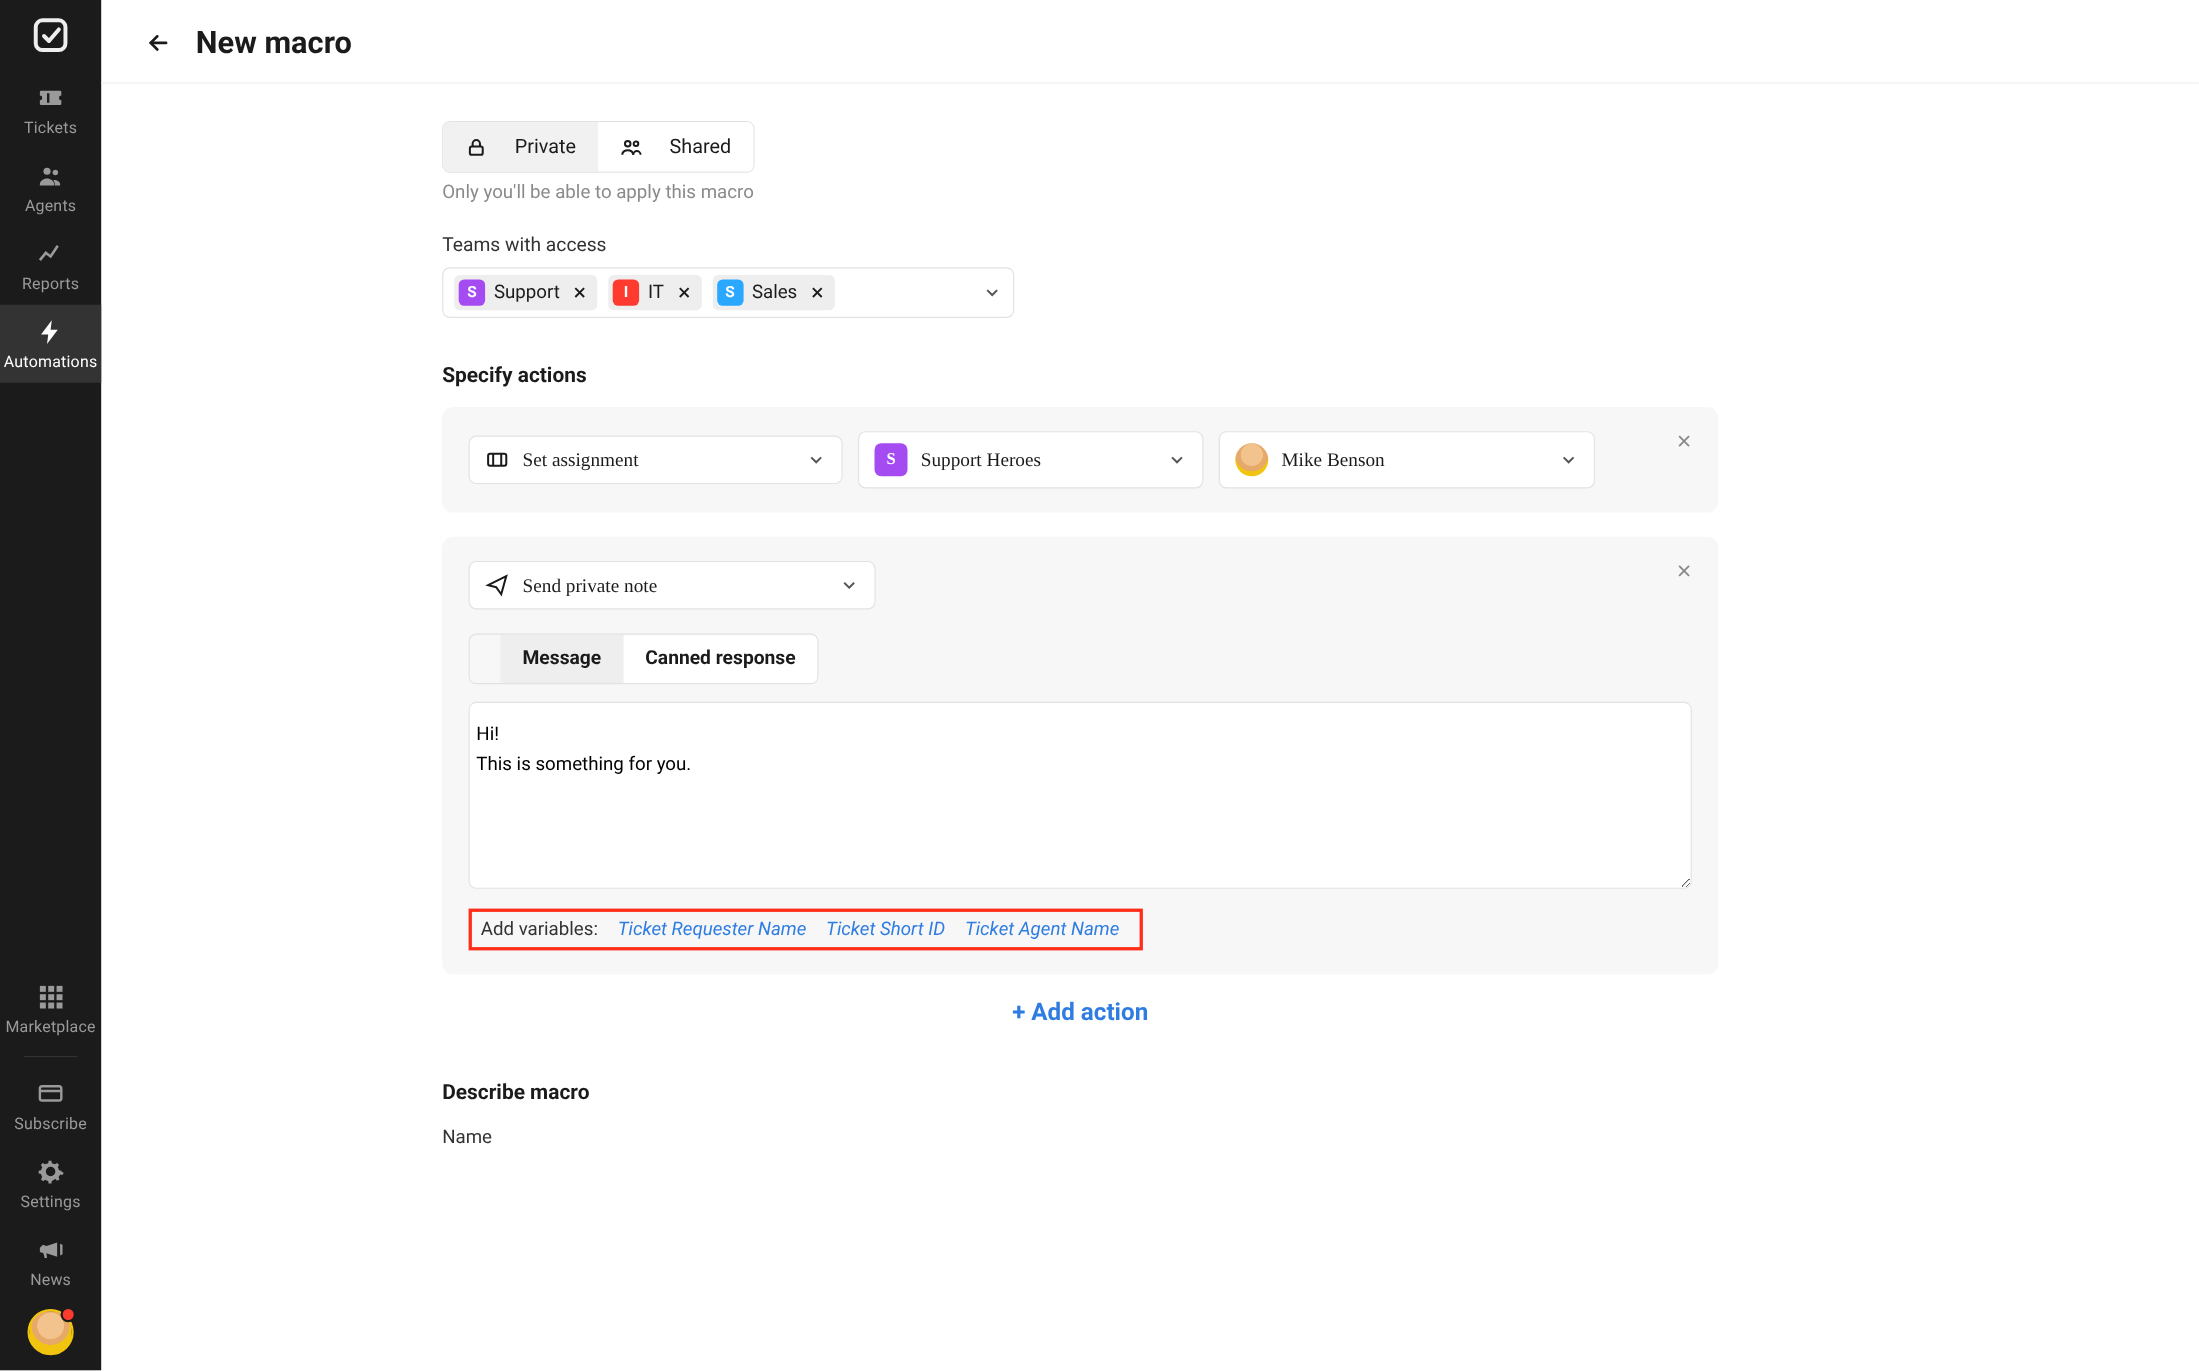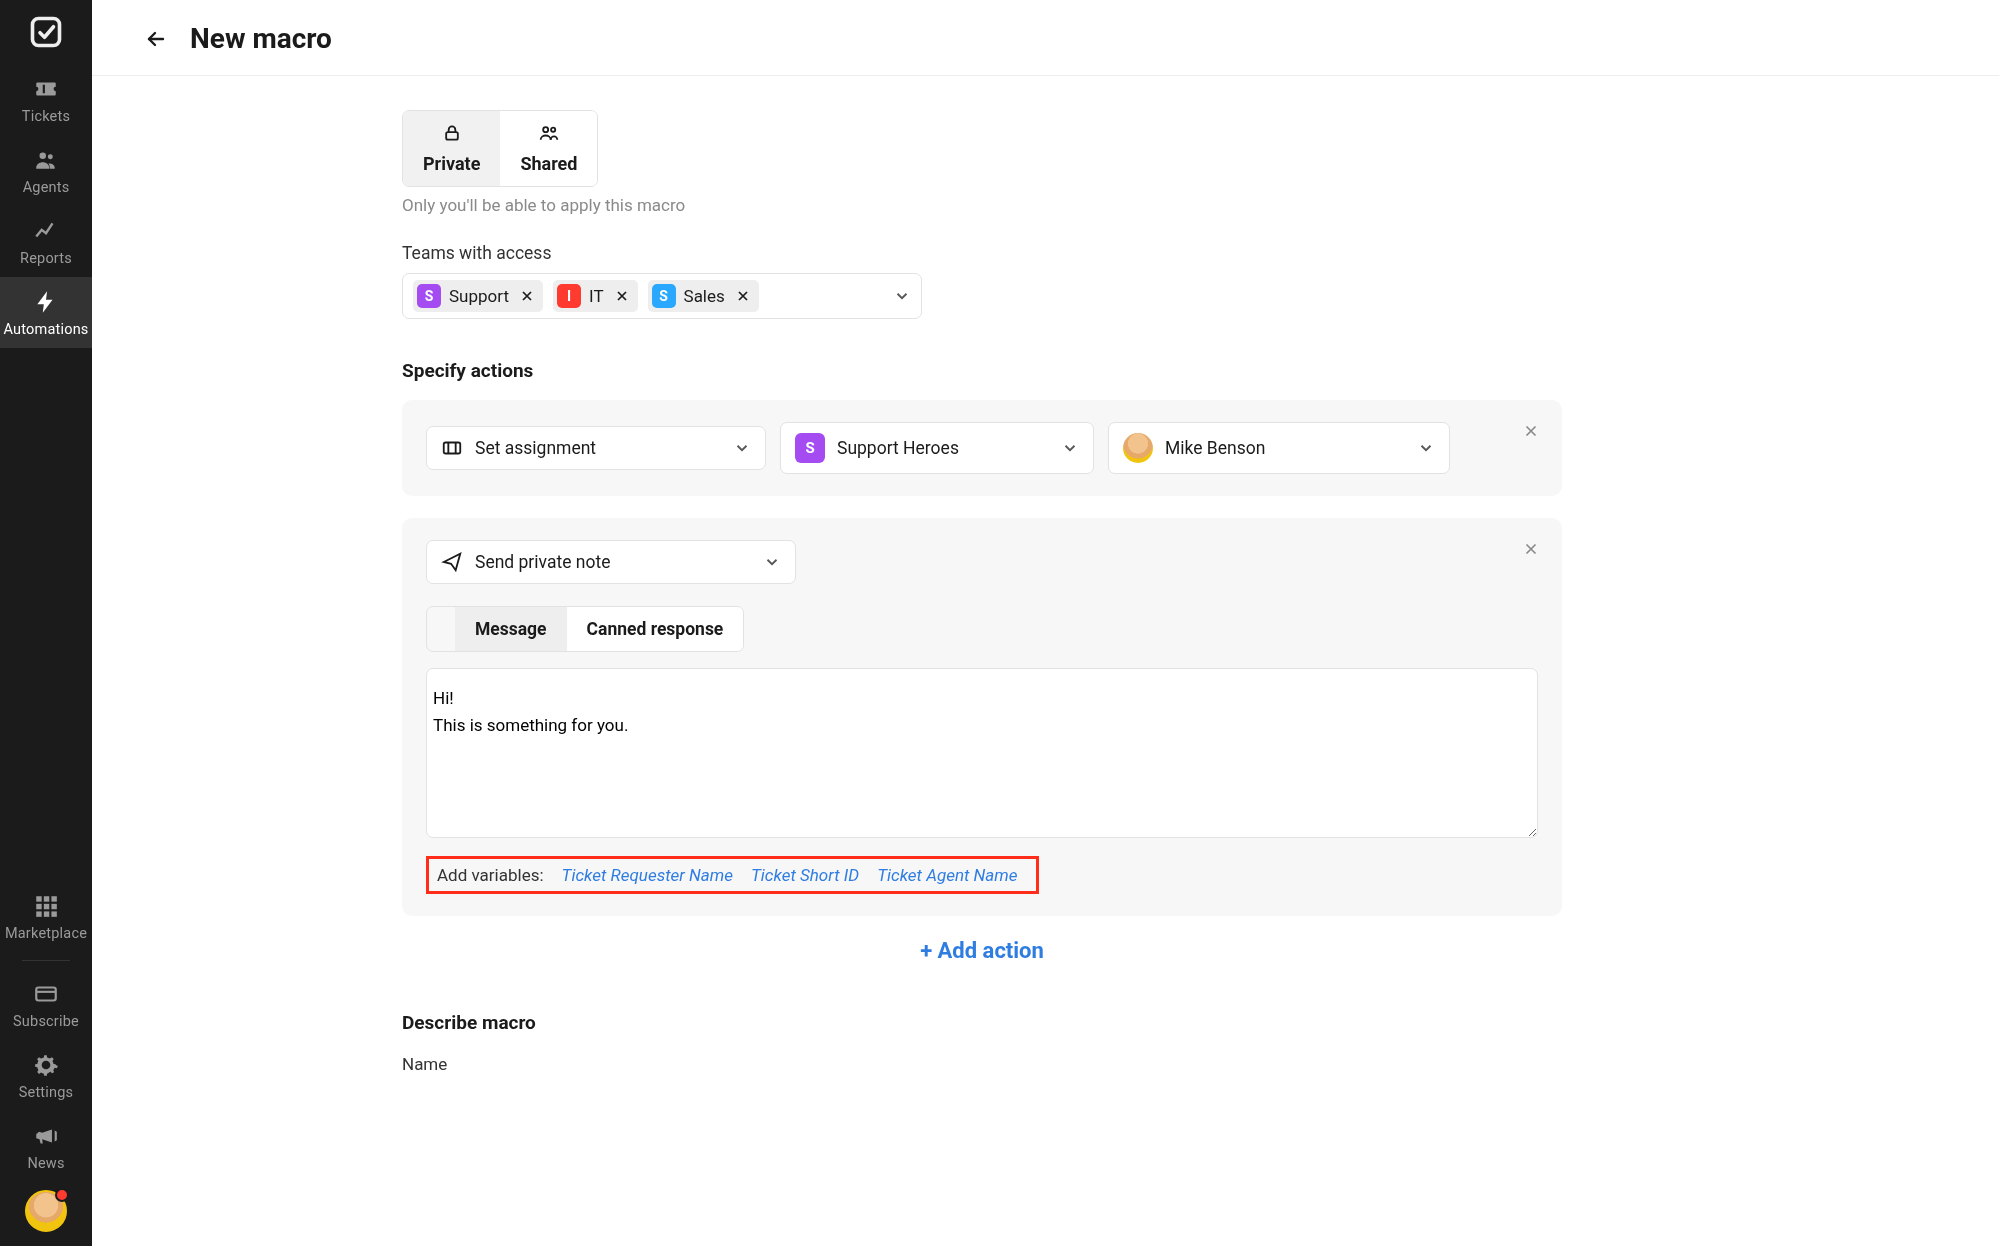--- a/index.html
+++ b/index.html
@@ -45,45 +45,45 @@
   .avatar-dot {
     position: absolute; top: -2px; right: -2px;
     width: 14px; height: 14px; border-radius: 50%;
     background: #ff3b30; border: 2px solid #1b1b1b;
   }
 
   
   .main { flex: 1; display: flex; flex-direction: column; }
   .header {
     display: flex; align-items: center;
-    padding: 22px 52px 20px;
+    padding: 22px 40px 20px;
     border-bottom: 1px solid #eee;
     gap: 22px;
   }
   .back-arrow { width: 24px; height: 24px; cursor: pointer; color: #1b1b1b; }
   .page-title { font-size: 28px; font-weight: 700; }
 
   .content { padding: 34px 0 60px; display: flex; justify-content: flex-start; }
   .form-wrap { width: 1160px; margin-left: 310px; }
 
   .section-label { font-size: 17.5px; color: #333; margin-bottom: 10px; }
   .section-label.bold { font-weight: 700; color: #1b1b1b; font-size: 19px; }
 
   
   .seg-toggle {
     display: inline-flex;
     border: 1px solid #e2e2e2;
     border-radius: 7px;
     overflow: hidden;
   }
   .seg-btn {
-    display: inline-flex; align-items: center; gap: 10px;
+    display: inline-flex; align-items: center; gap: 25px;
     padding: 12px 20px;
-    font-size: 18px; font-weight: 700;
-    background: #fff; cursor: pointer; flex-direction: column;
+    font-size: 18px; font-weight: 400;
+    background: #fff; cursor: pointer;
   }
   .seg-btn.active { background: #f1f1f1; }
   .seg-icon { width: 20px; height: 20px; }
   .hint { color: #8a8a8a; font-size: 17px; margin-top: 8px; }
 
   
   .teams-block { margin-top: 28px; }
   .multi {
     margin-top: 10px;
     display: flex; align-items: center; gap: 8px;
@@ -122,21 +122,21 @@
   }
   .row { display: flex; gap: 14px; align-items: center; flex-wrap: wrap; }
   .select {
     display: inline-flex; align-items: center; justify-content: space-between;
     background: #fff; border: 1px solid #e2e2e2; border-radius: 7px;
     padding: 10px 14px;
     font-size: 17.5px;
     gap: 14px;
     cursor: pointer;
   }
-  .select .lead { display: inline-flex; align-items: center; gap: 12px; }
+  .select .lead { display: inline-flex; align-items: center; gap: 12px; font-family: Liberation Serif, serif; }
   .select .sq-badge {
     width: 30px; height: 30px; border-radius: 6px;
     display: inline-flex; align-items: center; justify-content: center;
     color: #fff; font-weight: 700; font-size: 15px;
   }
   .select .avatar-sm {
     width: 30px; height: 30px; border-radius: 50%;
     background: radial-gradient(circle at 50% 35%, #f2c38d 0 40%, #e6a969 42% 60%, #f1c40f 62% 100%);
   }
   .select.sm { min-width: 340px; }

